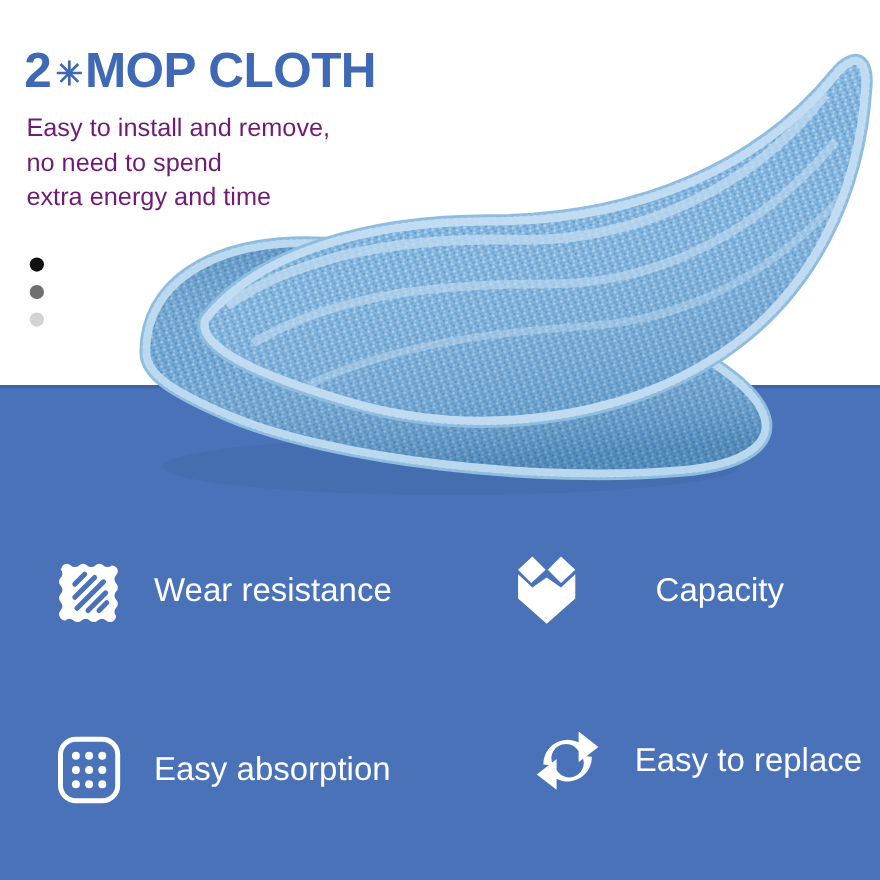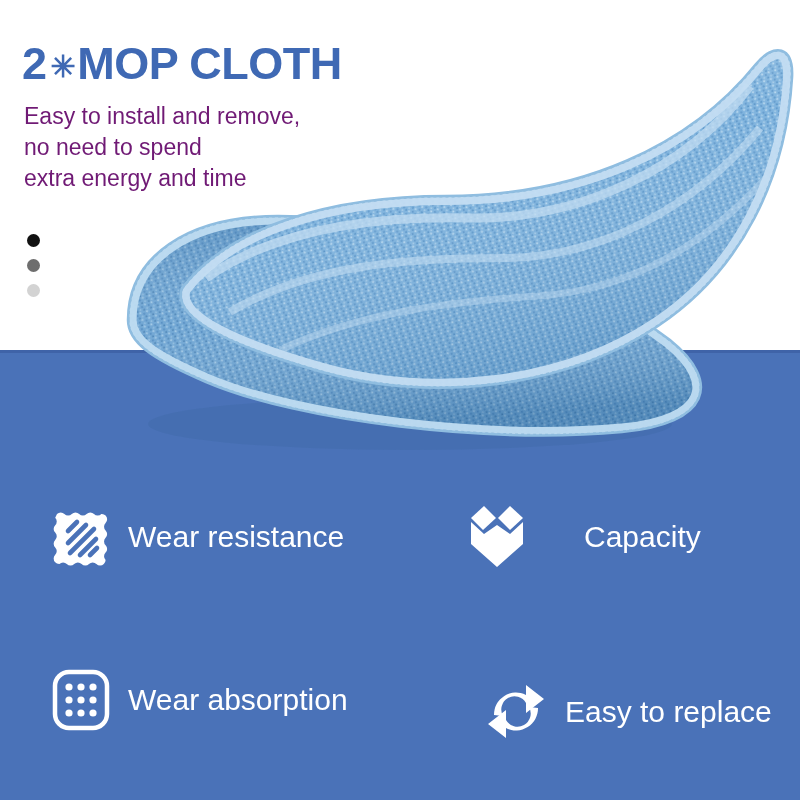--- a/index.html
+++ b/index.html
@@ -28,25 +28,25 @@
   
   .product{position:absolute;left:110px;top:20px;width:700px;height:430px;z-index:3;}
   .product svg{display:block;width:700px;height:430px;overflow:visible;}
 
   
   .features{position:absolute;left:0;top:470px;width:800px;height:330px;z-index:6;}
   .feat{position:absolute;display:flex;align-items:center;}
   .feat-0{left:50px;top:33px;}
   .feat-1{left:466px;top:33px;gap:40px;}
   .feat-2{left:50px;top:196px;}
-  .feat-3{left:483px;top:208px;}
+  .feat-3{left:483px;top:188px;}
   .feat .ico{width:62px;height:68px;flex:0 0 62px;display:flex;align-items:center;
              justify-content:center;}
   .feat .ico svg{display:block;}
-  .feat .lbl{margin-left:16px;font-size:30px;color:#ffffff;white-space:nowrap;}
+  .feat .lbl{margin-left:28px;font-size:30px;color:#ffffff;white-space:nowrap;}
   .feat-3 .ico{width:66px;flex:0 0 66px;}
 </style>
 </head>
 <body>
 
 <div id="stage">
 
   <div class="band-white"></div>
   <div class="band-blue"></div>
   <div class="band-edge"></div>
@@ -202,21 +202,21 @@
             <circle cx="42" cy="20" r="3.6"></circle>
             <circle cx="18" cy="33" r="3.6"></circle>
               <circle cx="30" cy="33" r="3.6"></circle>
             <circle cx="42" cy="33" r="3.6"></circle>
             <circle cx="18" cy="46" r="3.6"></circle>
               <circle cx="30" cy="46" r="3.6"></circle>
             <circle cx="42" cy="46" r="3.6"></circle>
           </g>
         </svg>
       </span>
-      <span class="lbl">Wear absorption</span>
+      <span class="lbl">Easy absorption</span>
     </div>
 
     <div class="feat feat-3">
       <span class="ico">
         <svg width="64" height="66" viewBox="0 0 64 66">
 
           <path fill="#ffffff" d="M10,36
               A 22,22 0 0 1 42,16
               L 42,6 L 60,20 L 42,34 L 42,24
               A 13,13 0 0 0 19,37 Z"></path>

